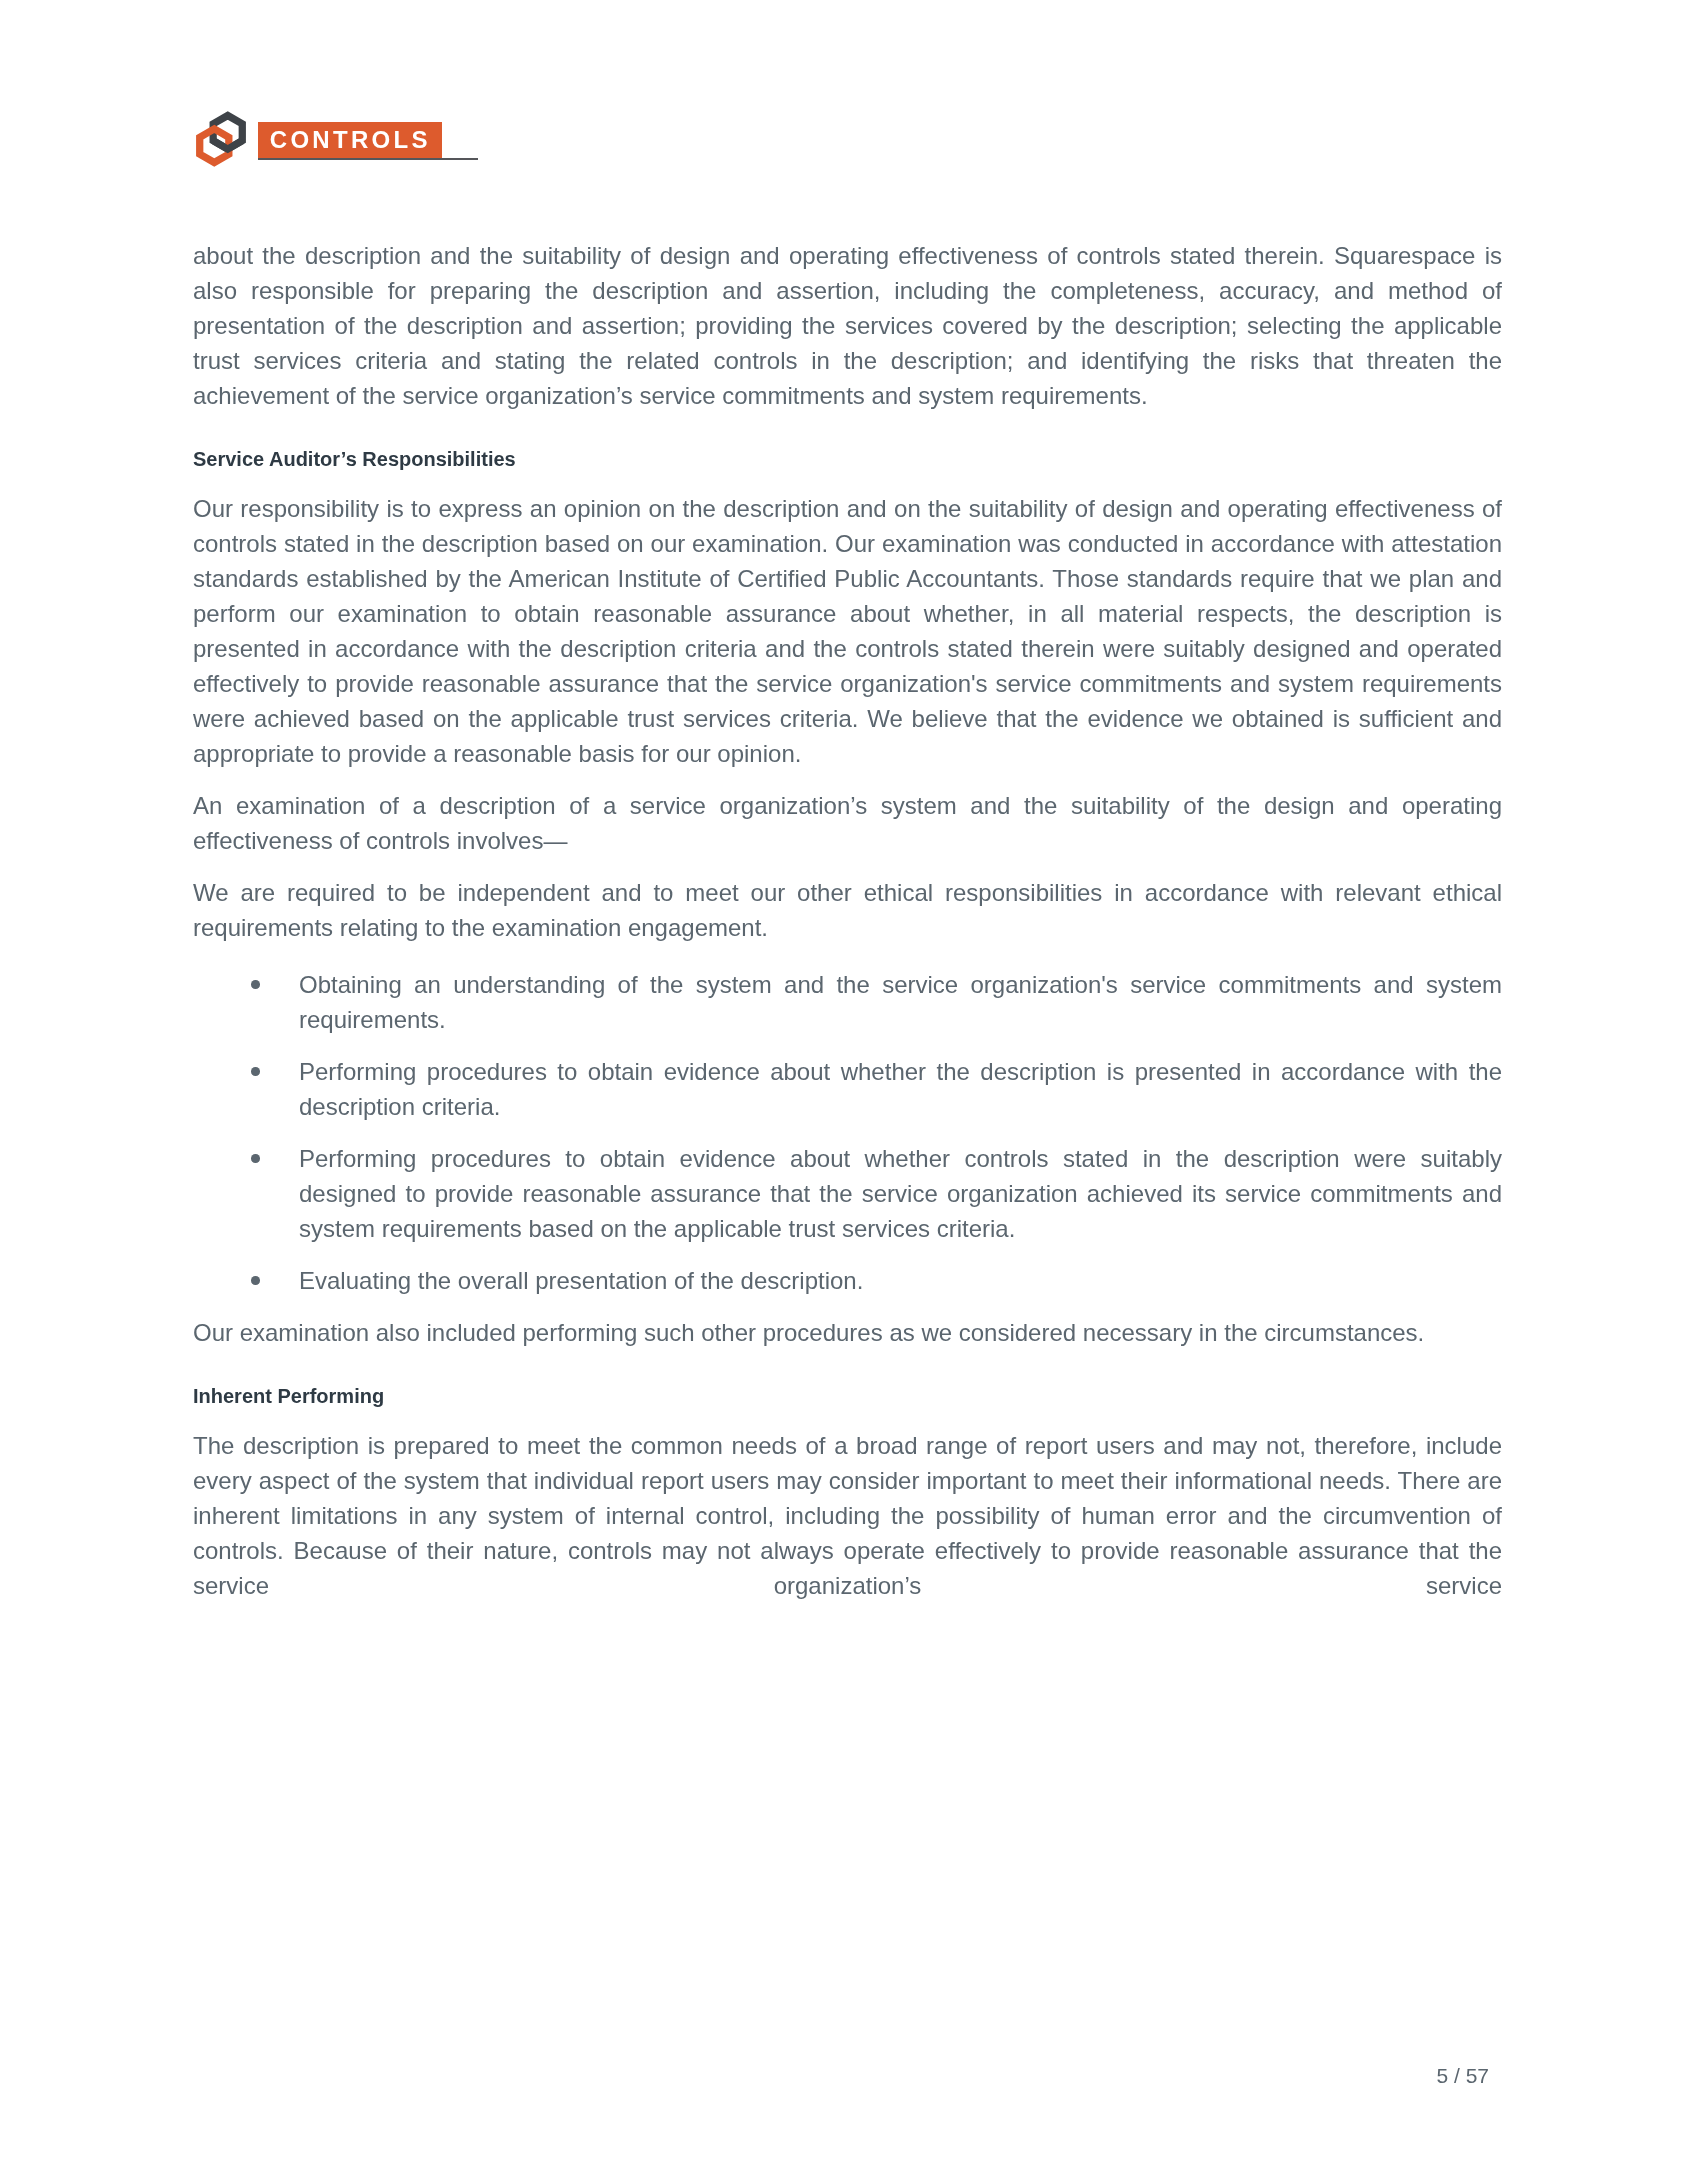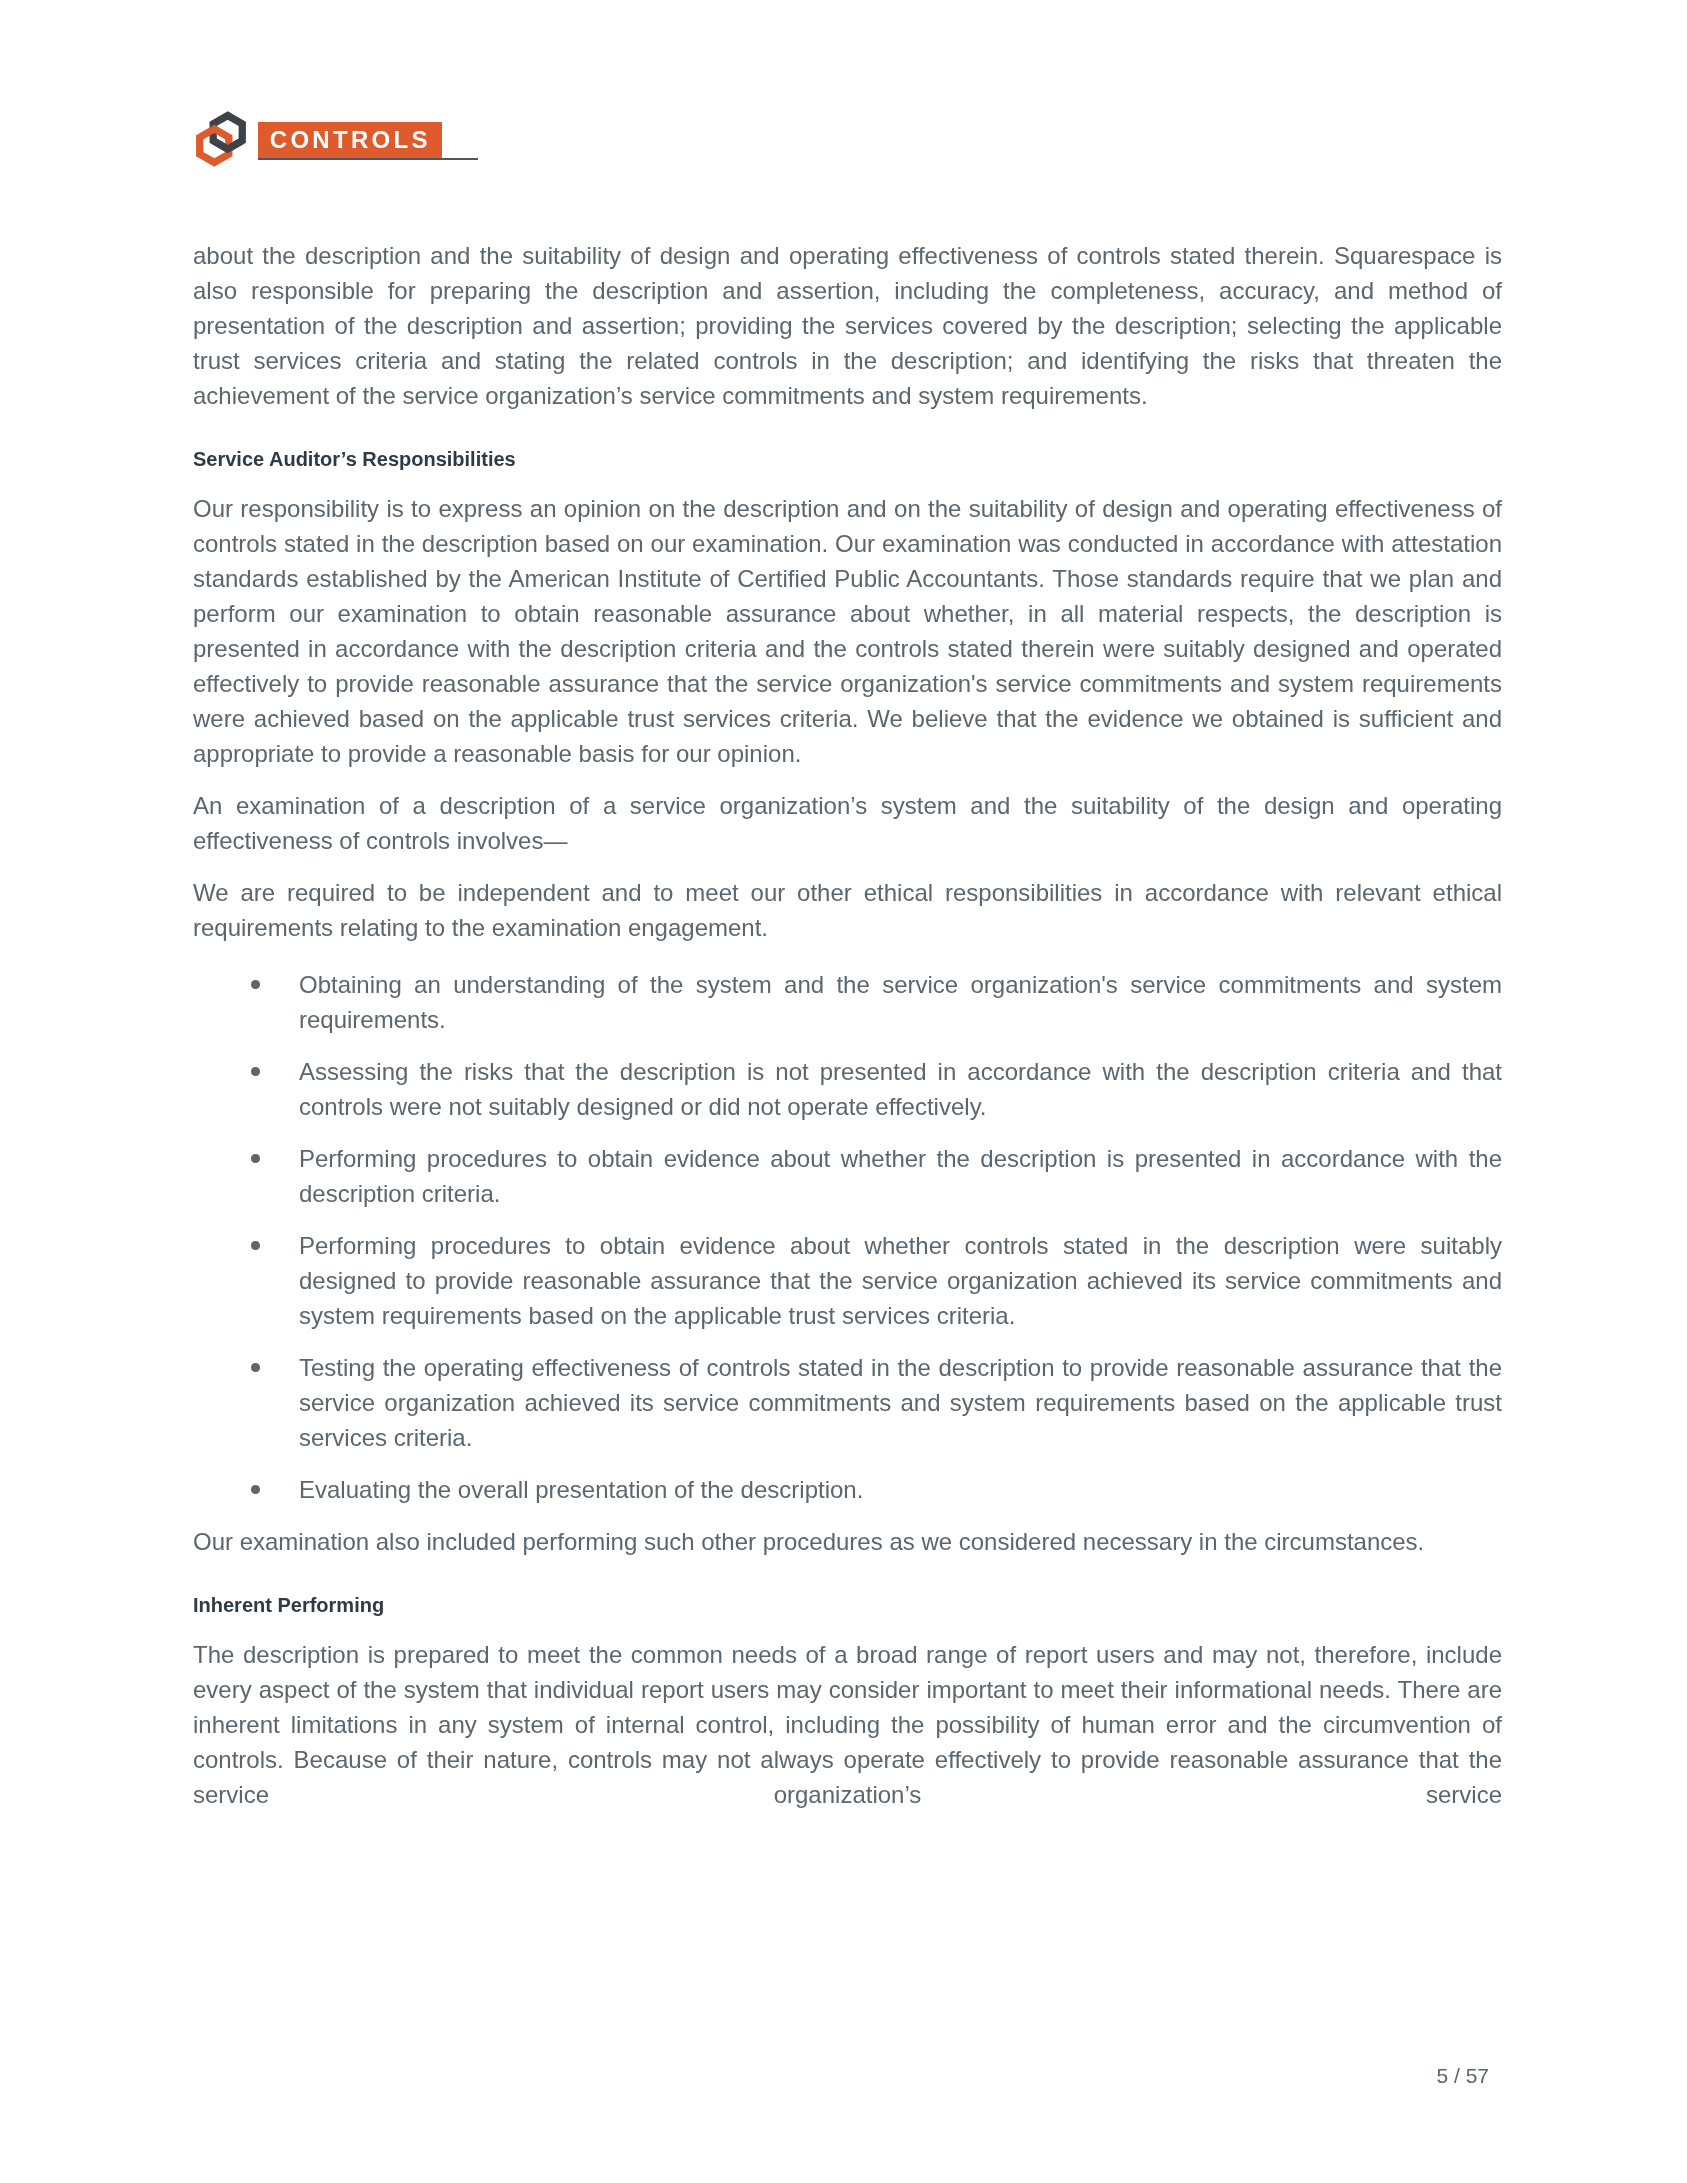--- a/index.html
+++ b/index.html
@@ -131,24 +131,22 @@
       <h2>Service Auditor’s Responsibilities</h2>
 
       <p>Our responsibility is to express an opinion on the description and on the suitability of design and operating effectiveness of controls stated in the description based on our examination. Our examination was conducted in accordance with attestation standards established by the American Institute of Certified Public Accountants. Those standards require that we plan and perform our examination to obtain reasonable assurance about whether, in all material respects, the description is presented in accordance with the description criteria and the controls stated therein were suitably designed and operated effectively to provide reasonable assurance that the service organization's service commitments and system requirements were achieved based on the applicable trust services criteria. We believe that the evidence we obtained is sufficient and appropriate to provide a reasonable basis for our opinion.</p>
 
       <p>An examination of a description of a service organization’s system and the suitability of the design and operating effectiveness of controls involves—</p>
 
       <p>We are required to be independent and to meet our other ethical responsibilities in accordance with relevant ethical requirements relating to the examination engagement.</p>
 
       <ul>
         <li>Obtaining an understanding of the system and the service organization's service commitments and system requirements.</li>
-        <li>Assessing the risks that the description is not presented in accordance with the description criteria and that controls were not suitably designed or did not operate effectively.</li>
         <li>Performing procedures to obtain evidence about whether the description is presented in accordance with the description criteria.</li>
         <li>Performing procedures to obtain evidence about whether controls stated in the description were suitably designed to provide reasonable assurance that the service organization achieved its service commitments and system requirements based on the applicable trust services criteria.</li>
-        <li>Testing the operating effectiveness of controls stated in the description to provide reasonable assurance that the service organization achieved its service commitments and system requirements based on the applicable trust services criteria.</li>
         <li>Evaluating the overall presentation of the description.</li>
       </ul>
 
       <p>Our examination also included performing such other procedures as we considered necessary in the circumstances.</p>
 
       <h2>Inherent Performing</h2>
 
       <p class="cutoff">The description is prepared to meet the common needs of a broad range of report users and may not, therefore, include every aspect of the system that individual report users may consider important to meet their informational needs. There are inherent limitations in any system of internal control, including the possibility of human error and the circumvention of controls. Because of their nature, controls may not always operate effectively to provide reasonable assurance that the service organization’s service</p>
 
     </div>

